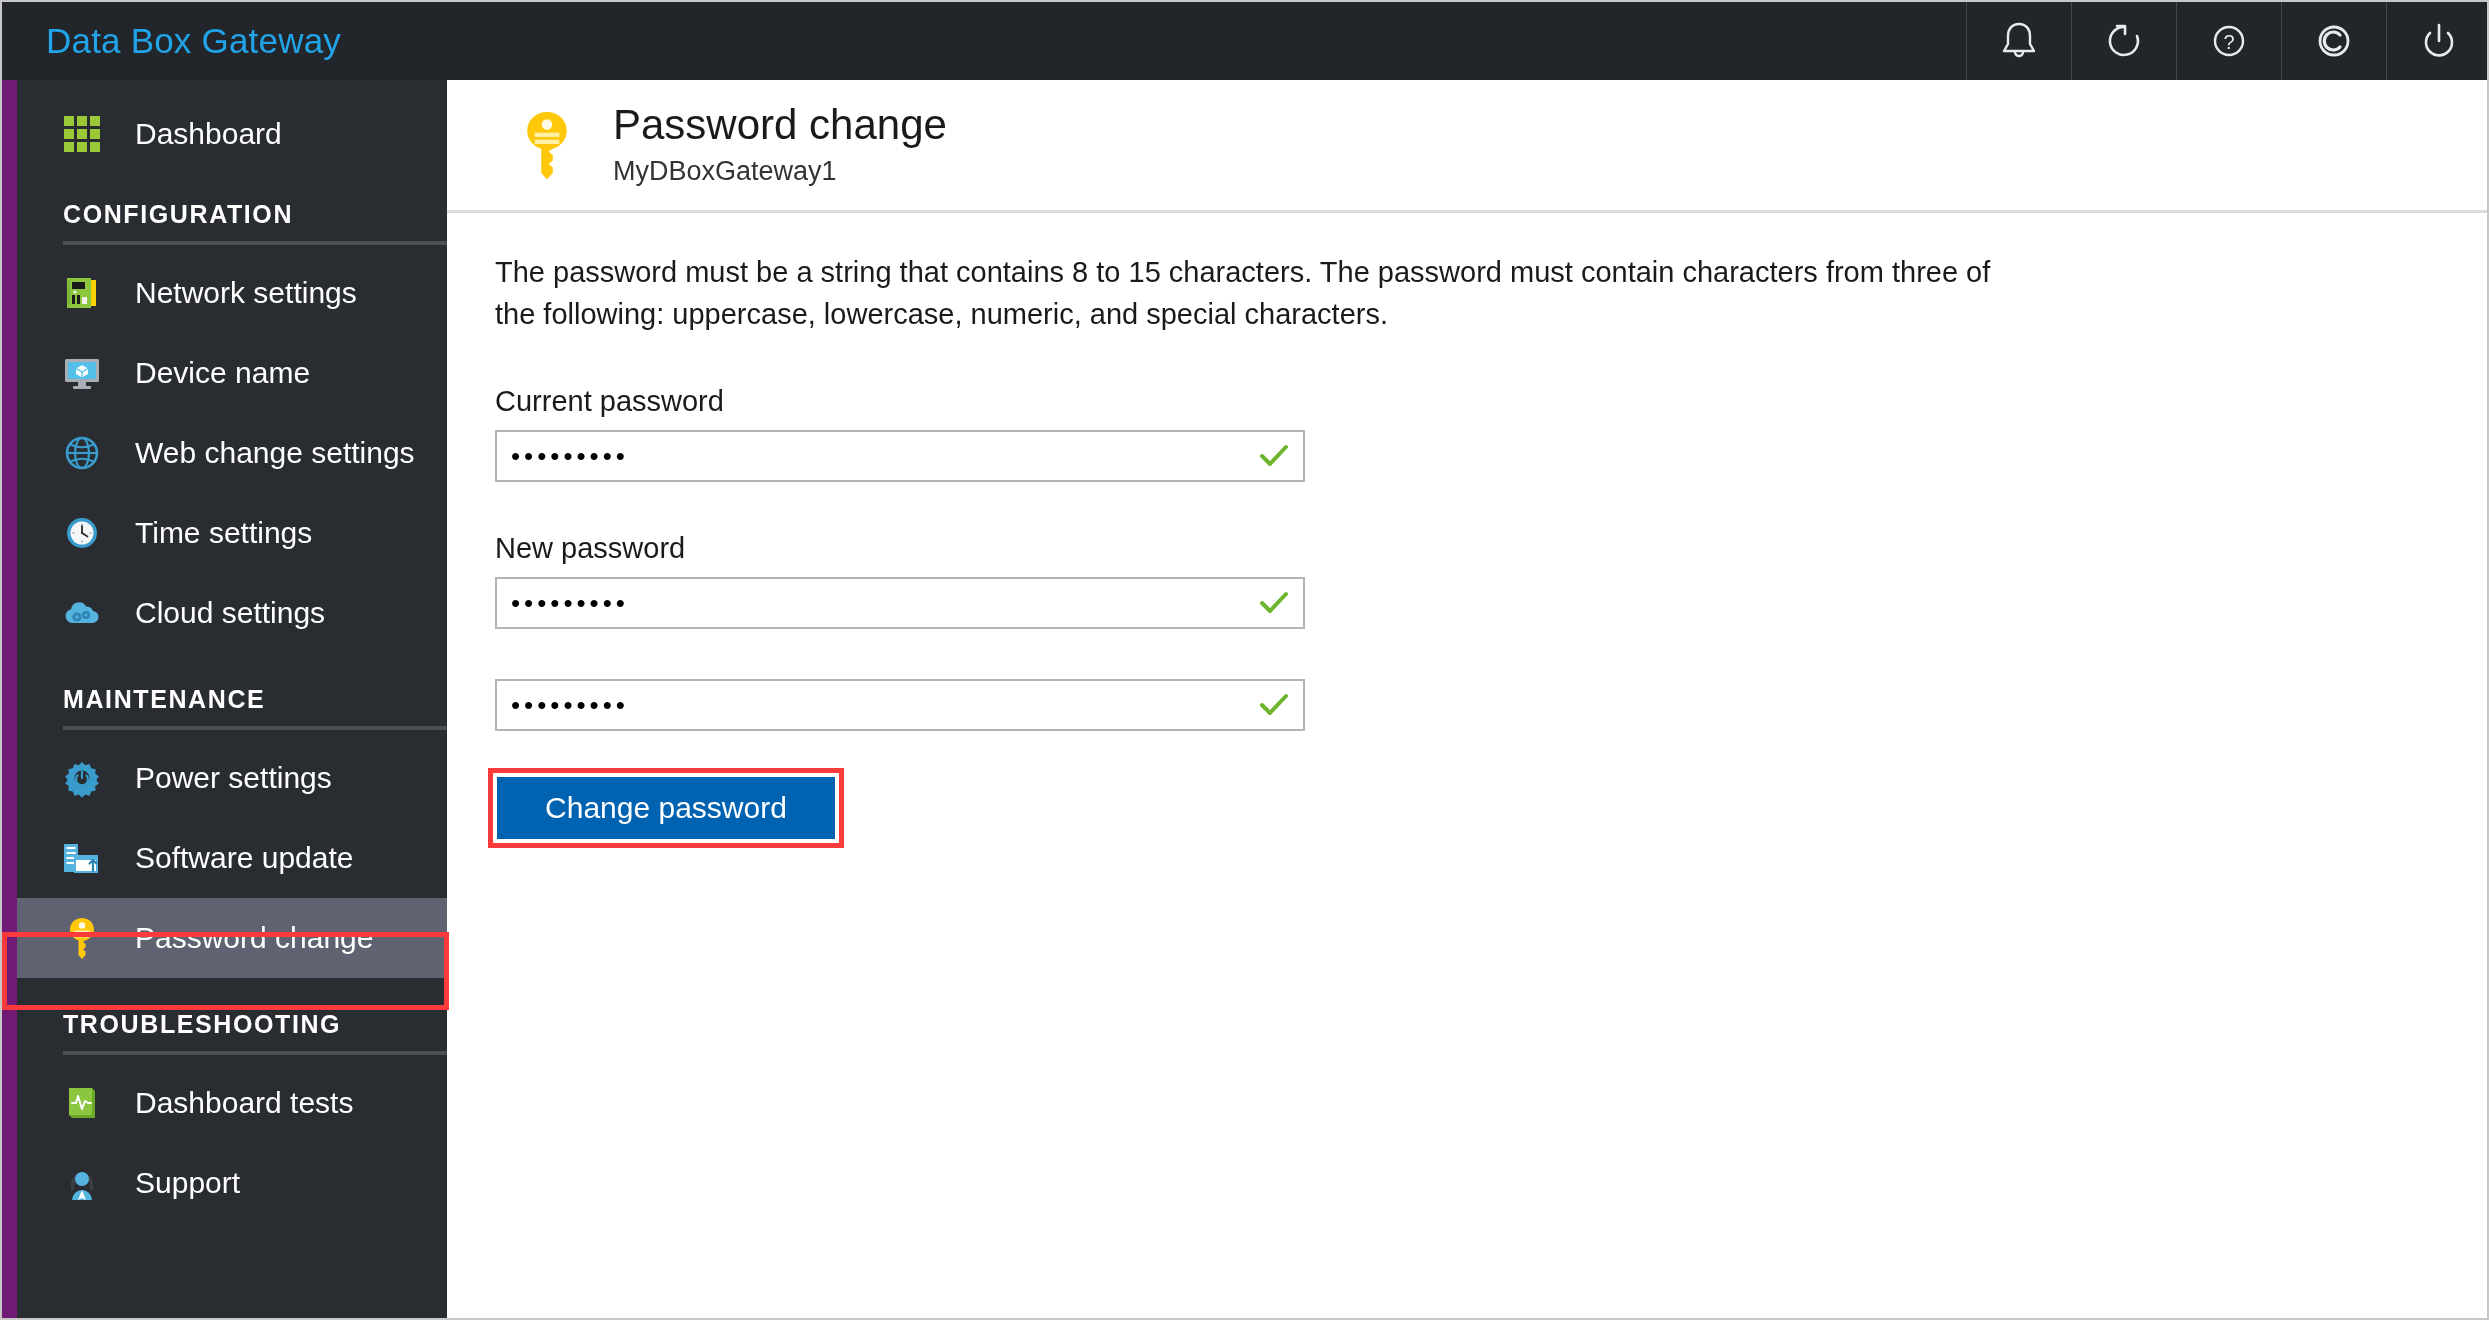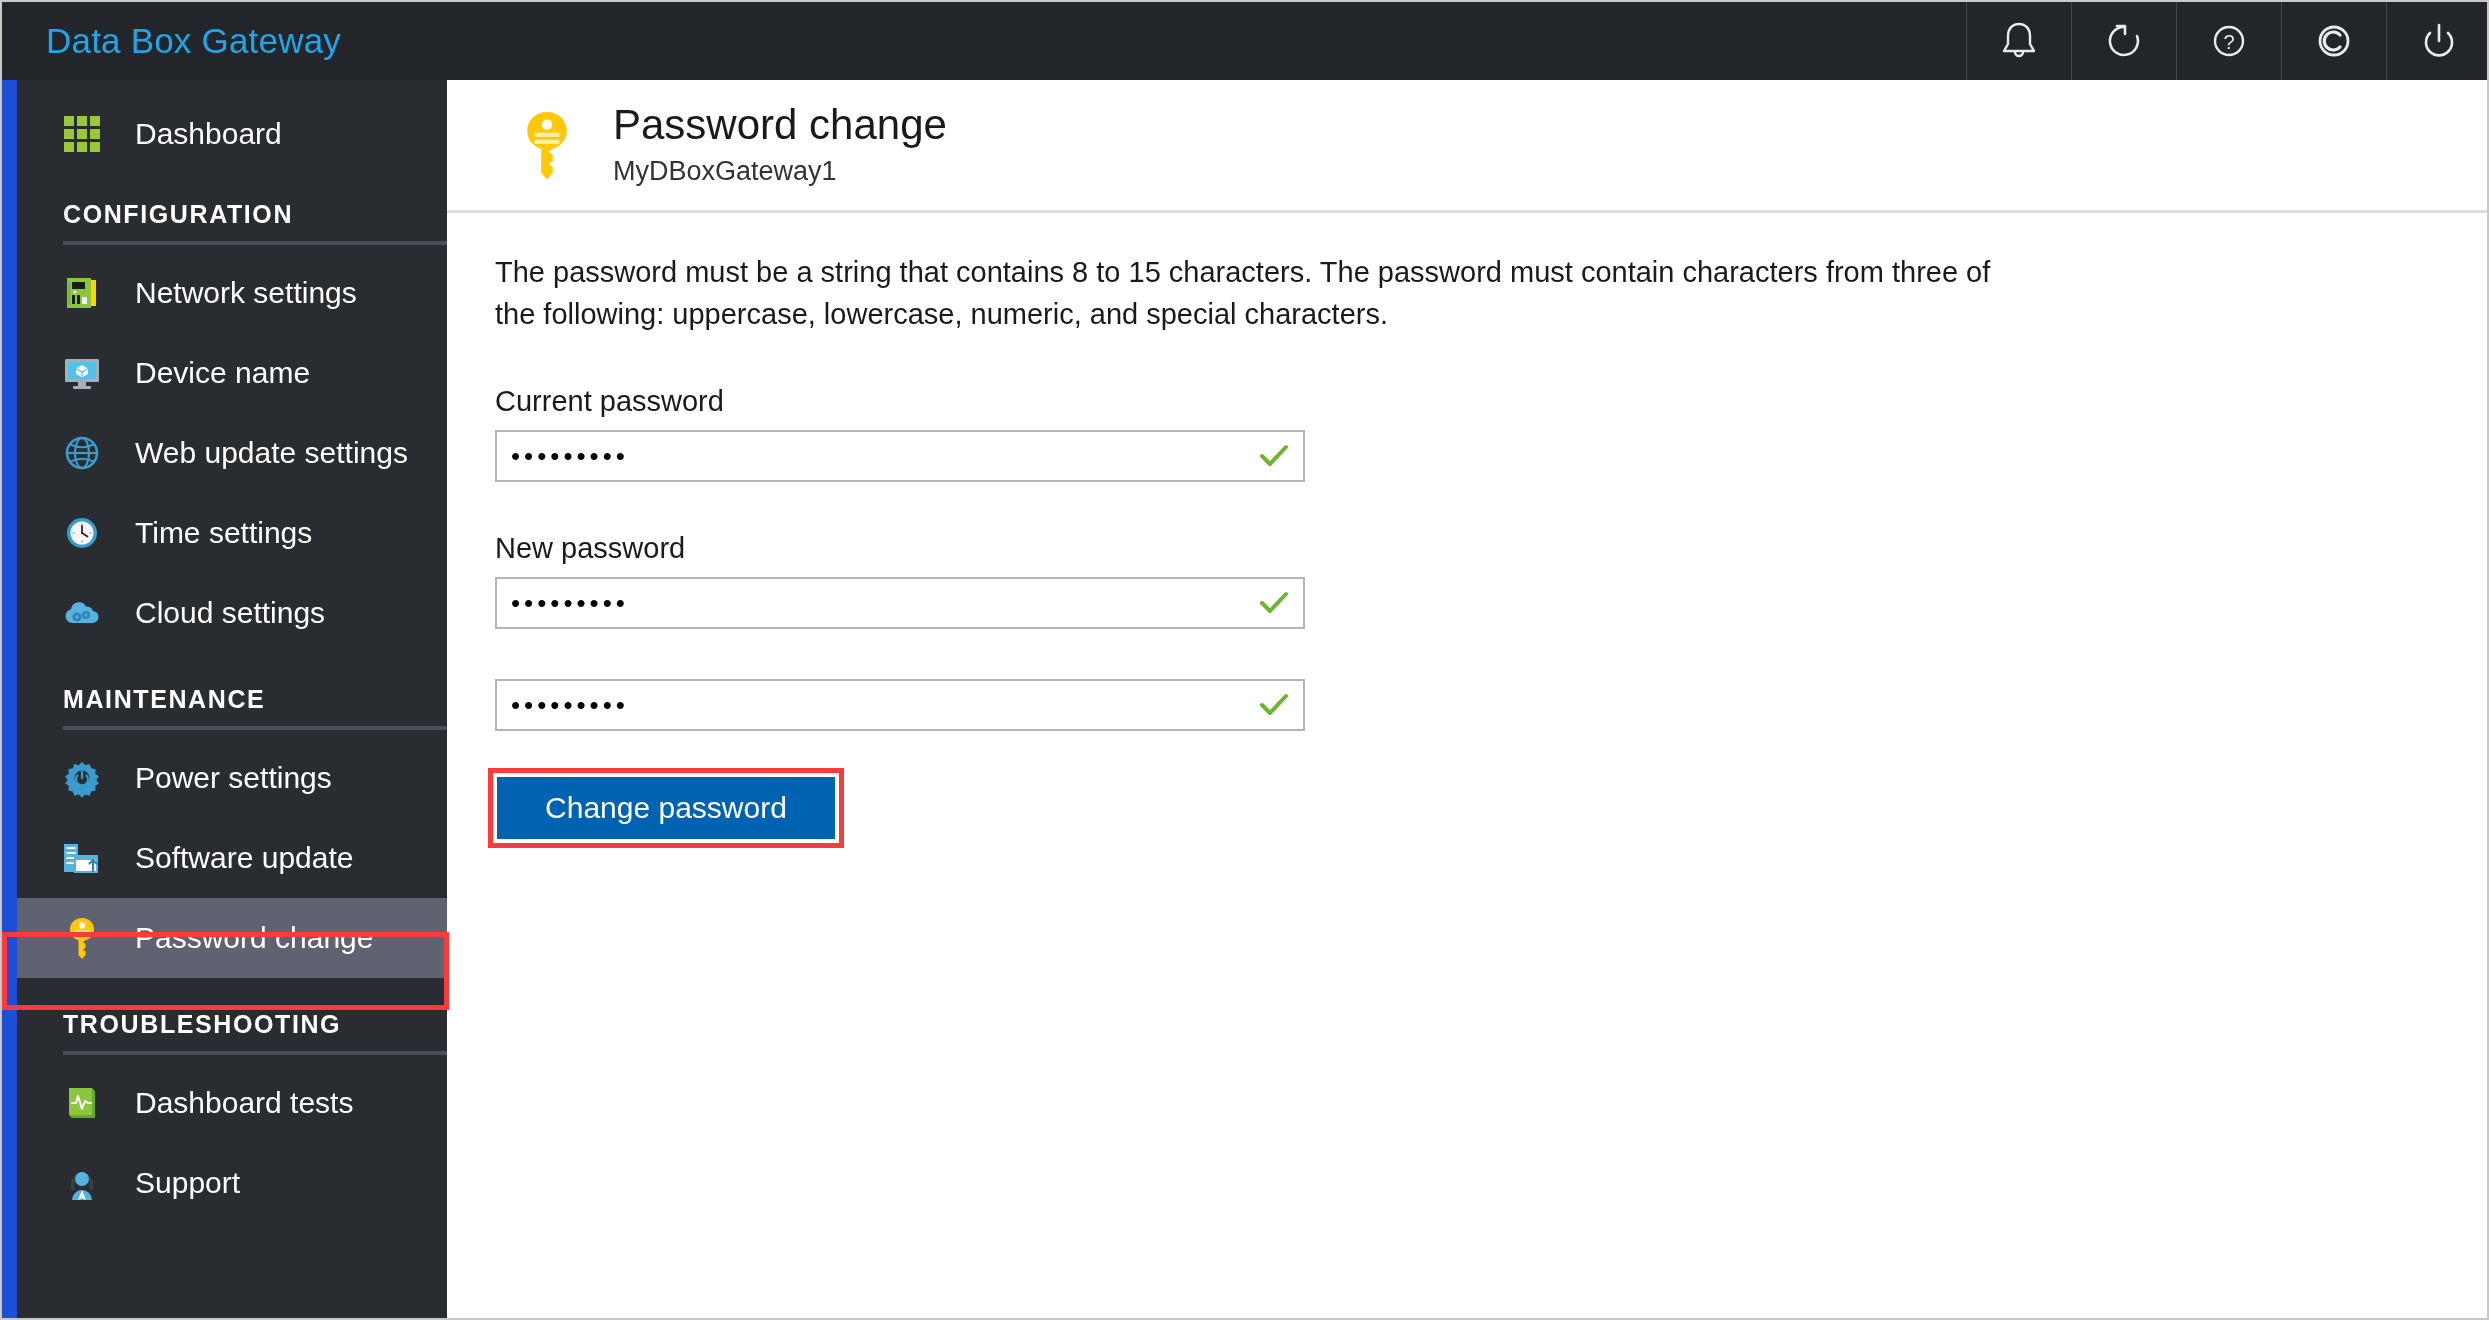--- a/index.html
+++ b/index.html
@@ -8,21 +8,21 @@
     width: 2489px;
     height: 1320px;
     background: #ffffff;
     font-family: "Liberation Sans", sans-serif;
   }
 
   .app-frame {
     position: relative;
     width: 2489px;
     height: 1320px;
-    background: #1d4ed8;
+    background: #701a75;
     border: 2px solid #c8c8c8;
     overflow: hidden;
   }
 
   
   .titlebar {
     position: absolute;
     left: 0; top: 0;
     width: 2489px;
     height: 78px;
@@ -348,21 +348,21 @@
         <div class="nav-item">
           <span class="nav-icon">
             <svg width="42" height="42" viewBox="0 0 42 42">
               <circle cx="21" cy="21" r="15" fill="none" stroke="#3a9ccd" stroke-width="2.6"></circle>
               <ellipse cx="21" cy="21" rx="7" ry="15" fill="none" stroke="#3a9ccd" stroke-width="2.2"></ellipse>
               <line x1="6" y1="21" x2="36" y2="21" stroke="#3a9ccd" stroke-width="2.2"></line>
               <path d="M9.5 12.5 Q21 18 32.5 12.5" fill="none" stroke="#3a9ccd" stroke-width="2"></path>
               <path d="M9.5 29.5 Q21 24 32.5 29.5" fill="none" stroke="#3a9ccd" stroke-width="2"></path>
             </svg>
           </span>
-          <span class="nav-label">Web update settings</span>
+          <span class="nav-label">Web change settings</span>
         </div>
 
         <div class="nav-item">
           <span class="nav-icon">
             <svg width="42" height="42" viewBox="0 0 42 42">
               <circle cx="21" cy="21" r="15" fill="#3a9ccd"></circle>
               <circle cx="21" cy="21" r="11.5" fill="#f4f6f7"></circle>
               <g stroke="#8d949a" stroke-width="1.1">
                 <line x1="21" y1="11.5" x2="21" y2="13.6"></line>
                 <line x1="21" y1="28.4" x2="21" y2="30.5"></line>

